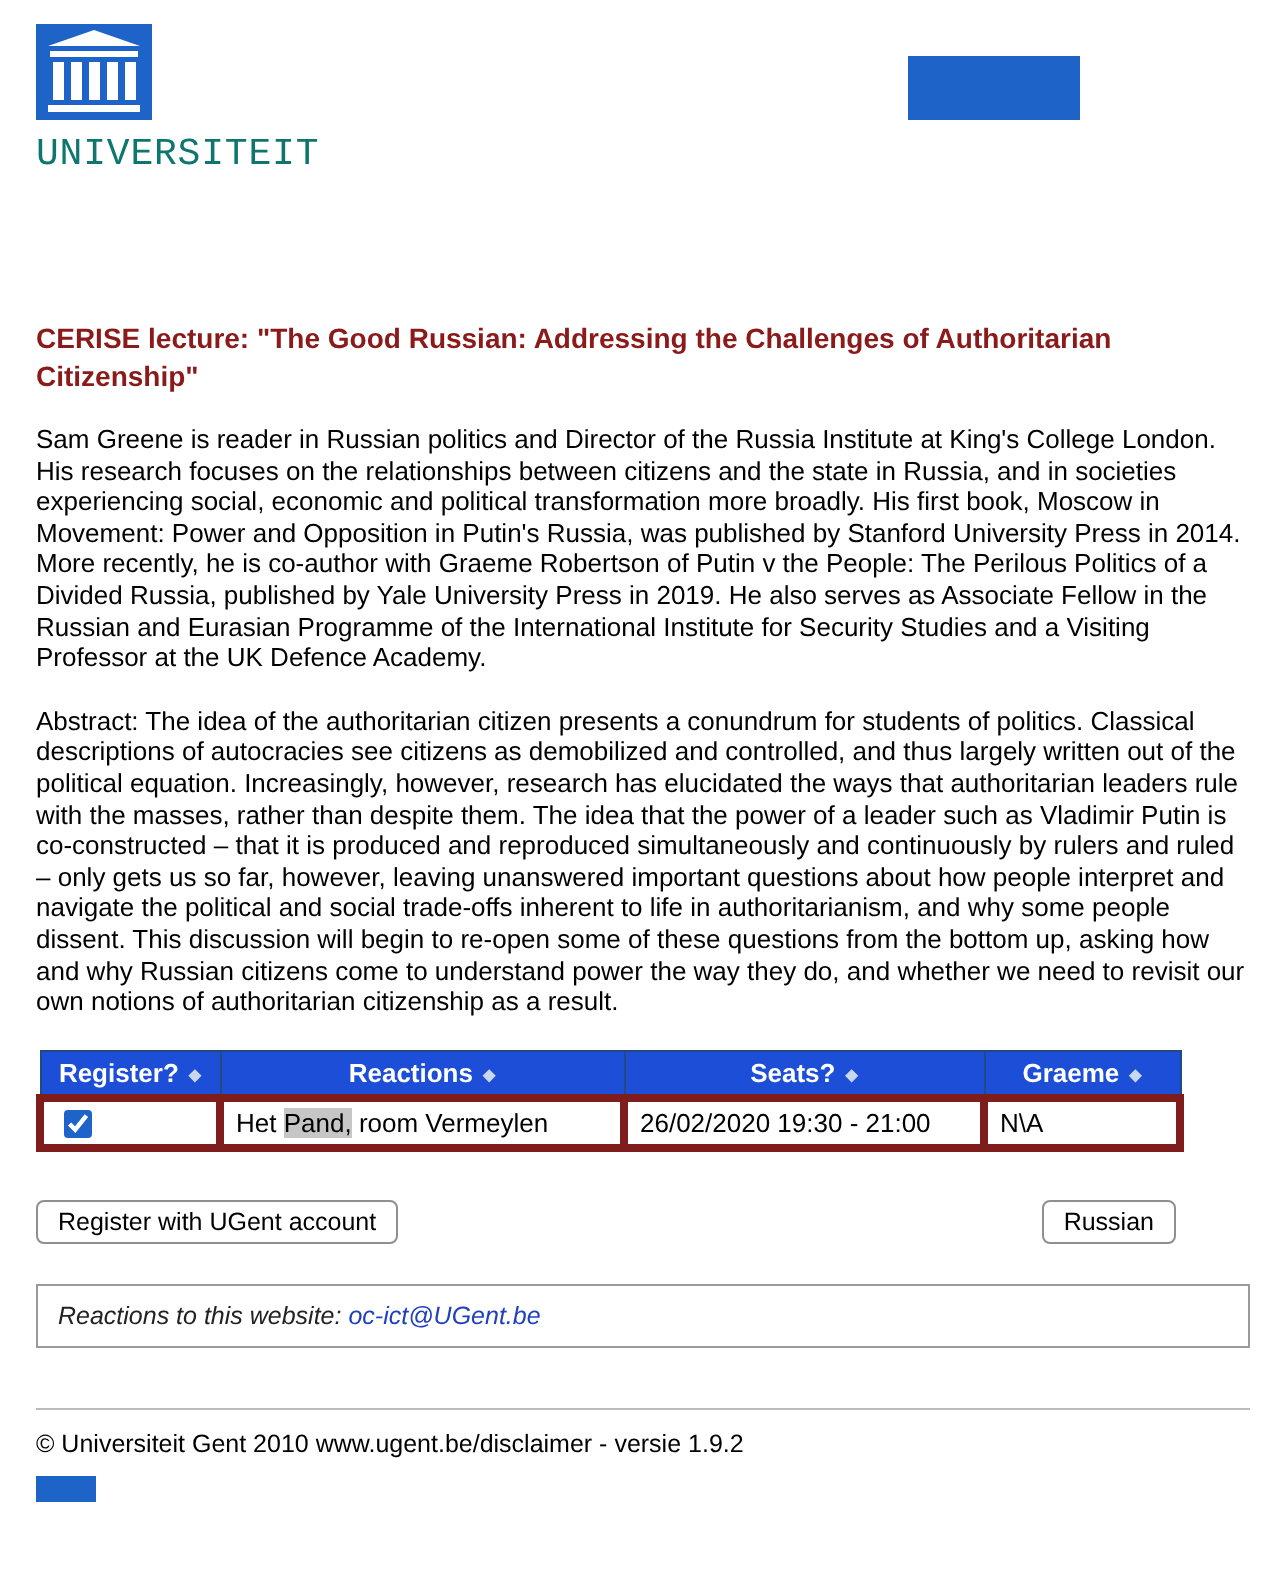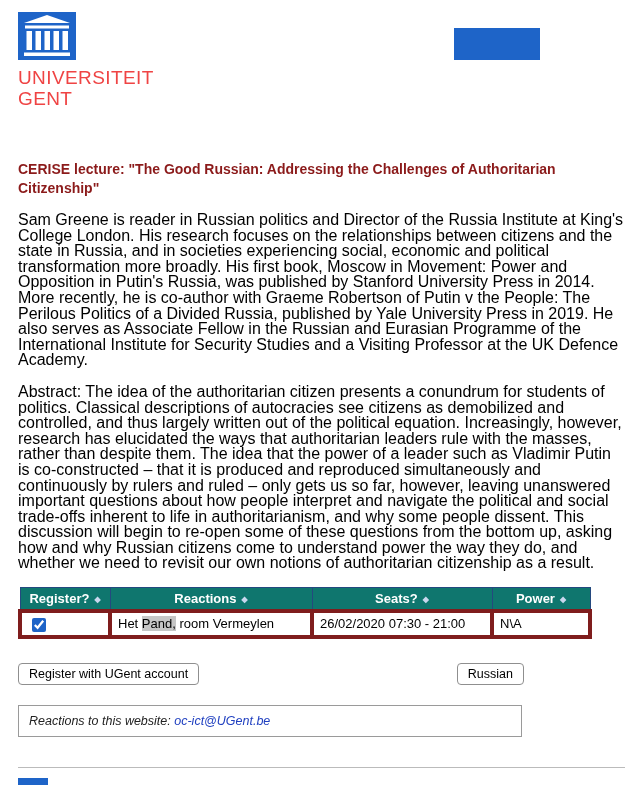--- a/index.html
+++ b/index.html
@@ -12,56 +12,57 @@
     color: #000;
     position: relative;
     overflow: hidden;
   }
   .page { padding: 12px 18px 0 18px; }
 
   
   .header { position: relative; height: 104px; }
   .logo { width: 58px; height: 48px; display: block; cursor: pointer; }
   .wordmark {
-    color: #ef4444;
+    color: #0f766e;
     font-size: 19px;
     line-height: 21px;
     font-weight: 500;
     letter-spacing: 0.4px;
     margin-top: 7px;
+    font-family: Liberation Mono, monospace;
   }
   .banner {
     position: absolute;
     top: 16px;
     right: 85px;
     width: 86px;
     height: 32px;
     background: #1E64C8;
   }
 
   
   h1.page-title {
     color: #8B1A1A;
     font-size: 14px;
     line-height: 19px;
     font-weight: bold;
     margin: 44px 0 14px 0;
     max-width: 607px;
   }
   p.body-text {
-    font-size: 16px;
+    font-size: 13px;
     line-height: 15.6px;
     margin: 0 0 16px 0;
     max-width: 607px;
   }
 
   
   table.reg-table { border-collapse: collapse; width: 570px; margin-top: 4px; table-layout: fixed; }
   table.reg-table th {
-    background: #0f766e;
+    background: #1d4ed8;
     color: #fff;
     font-weight: bold;
     font-size: 13px;
     text-align: center;
     padding: 3px 4px;
     border: 1px solid #24497f;
     cursor: pointer;
     white-space: nowrap;
   }
   table.reg-table td {
@@ -72,36 +73,36 @@
     background: #fff;
     vertical-align: middle;
     white-space: nowrap;
     overflow: hidden;
   }
   .sort-icon { font-size: 8px; color: #c9d7ee; margin-left: 5px; vertical-align: 1px; }
   .hl { background: #c6c6c6; }
   .reg-checkbox { width: 14px; height: 14px; accent-color: #1E64C8; vertical-align: middle; margin-left: 4px; }
 
   
-  .button-row { width: 506px; display: flex; justify-content: space-between; margin-top: 24px; }
+  .button-row { width: 570px; display: flex; justify-content: space-between; margin-top: 24px; }
   .btn {
     font-family: "Liberation Sans", sans-serif;
     font-size: 12.5px;
     color: #000;
     background: #fff;
     border: 1px solid #8f8f8f;
     border-radius: 4px;
     padding: 3px 10px;
     cursor: pointer;
     white-space: nowrap;
   }
 
   
   .reactions {
-    width: 504px;
+    width: 607px;
     border: 1px solid #9a9a9a;
     margin-top: 20px;
     padding: 8px 10px;
     font-style: italic;
     font-size: 12.5px;
     color: #222;
   }
   .reactions a { color: #2040C0; text-decoration: none; font-style: italic; cursor: pointer; }
 
   
@@ -125,21 +126,20 @@
           <rect x="17.5" y="19" width="5.5" height="19" fill="#ffffff"></rect>
           <rect x="26.5" y="19" width="5.5" height="19" fill="#ffffff"></rect>
           <rect x="35.5" y="19" width="5.5" height="19" fill="#ffffff"></rect>
           <rect x="44.5" y="19" width="5.5" height="19" fill="#ffffff"></rect>
           <rect x="6" y="40.5" width="46" height="3.5" fill="#ffffff"></rect>
         </svg>
       </span>
     </div>
     <div class="wordmark">
       <div>UNIVERSITEIT</div>
-      <div>GENT</div>
     </div>
     <div class="banner"></div>
   </header>
 
   <main>
     <h1 class="page-title">CERISE lecture: "The Good Russian: Addressing the Challenges of Authoritarian Citizenship"</h1>
 
     <p class="body-text">Sam Greene is reader in Russian politics and Director of the Russia Institute at King's College London. His research focuses on the relationships between citizens and the state in Russia, and in societies experiencing social, economic and political transformation more broadly. His first book, Moscow in Movement: Power and Opposition in Putin's Russia, was published by Stanford University Press in 2014. More recently, he is co-author with Graeme Robertson of Putin v the People: The Perilous Politics of a Divided Russia, published by Yale University Press in 2019. He also serves as Associate Fellow in the Russian and Eurasian Programme of the International Institute for Security Studies and a Visiting Professor at the UK Defence Academy.</p>
 
     <p class="body-text">Abstract: The idea of the authoritarian citizen presents a conundrum for students of politics. Classical descriptions of autocracies see citizens as demobilized and controlled, and thus largely written out of the political equation. Increasingly, however, research has elucidated the ways that authoritarian leaders rule with the masses, rather than despite them. The idea that the power of a leader such as Vladimir Putin is co-constructed – that it is produced and reproduced simultaneously and continuously by rulers and ruled – only gets us so far, however, leaving unanswered important questions about how people interpret and navigate the political and social trade-offs inherent to life in authoritarianism, and why some people dissent. This discussion will begin to re-open some of these questions from the bottom up, asking how and why Russian citizens come to understand power the way they do, and whether we need to revisit our own notions of authoritarian citizenship as a result.</p>
@@ -156,47 +156,48 @@
           <th>
             <span>Register?</span><span class="sort-icon">◆</span>
           </th>
           <th>
             <span>Reactions</span><span class="sort-icon">◆</span>
           </th>
           <th>
             <span>Seats?</span><span class="sort-icon">◆</span>
           </th>
           <th>
-            <span>Power</span><span class="sort-icon">◆</span>
+            <span>Graeme</span><span class="sort-icon">◆</span>
           </th>
         </tr>
       </thead>
       <tbody>
         <tr>
           <td>
             <input type="checkbox" class="reg-checkbox" checked="checked" style="">
           </td>
           <td>
             <span>Het </span><span class="hl">Pand,</span><span> room Vermeylen</span>
           </td>
-          <td>26/02/2020 07:30 - 21:00</td>
+          <td>26/02/2020 19:30 - 21:00</td>
           <td>N\A</td>
         </tr>
       </tbody>
     </table>
 
     <div class="button-row">
       <button class="btn">Register with UGent account</button>
       <button class="btn">Russian</button>
     </div>
 
     <div class="reactions">
       <span>Reactions to this website:</span>
       <a>oc-ict@UGent.be</a>
     </div>
 
     <hr class="footer-rule">
 
+    <div class="copyright">© Universiteit Gent 2010 www.ugent.be/disclaimer - versie 1.9.2</div>
 
     <div class="footer-logo"></div>
   </main>
 
 </div>
 
 </body></html>

